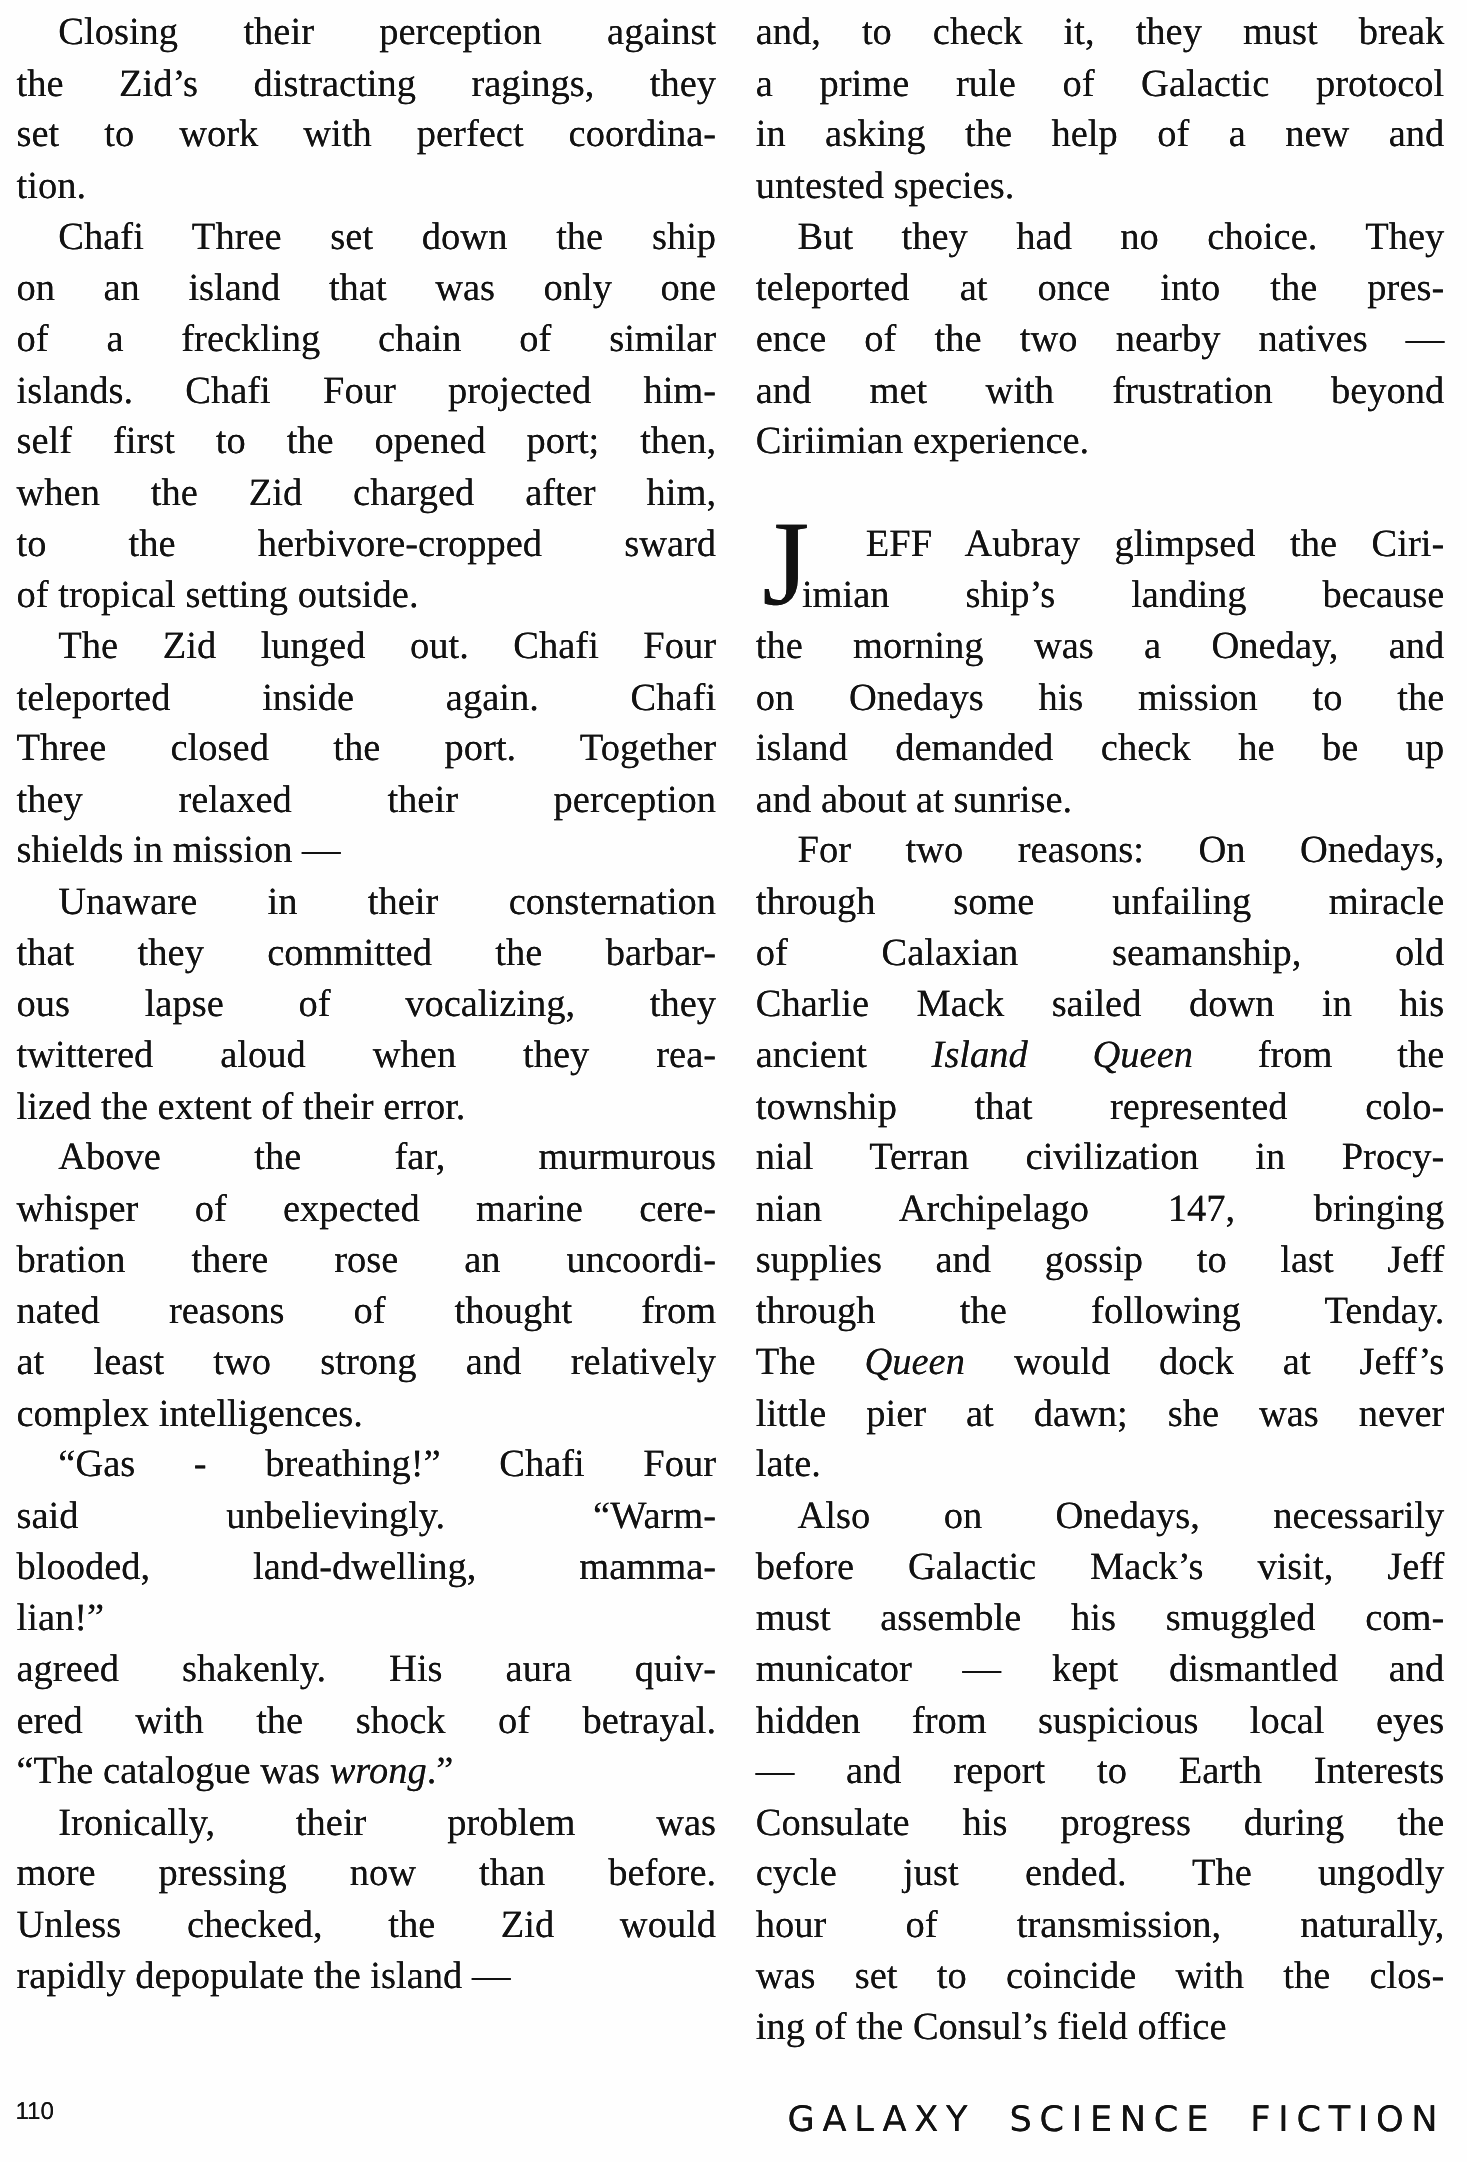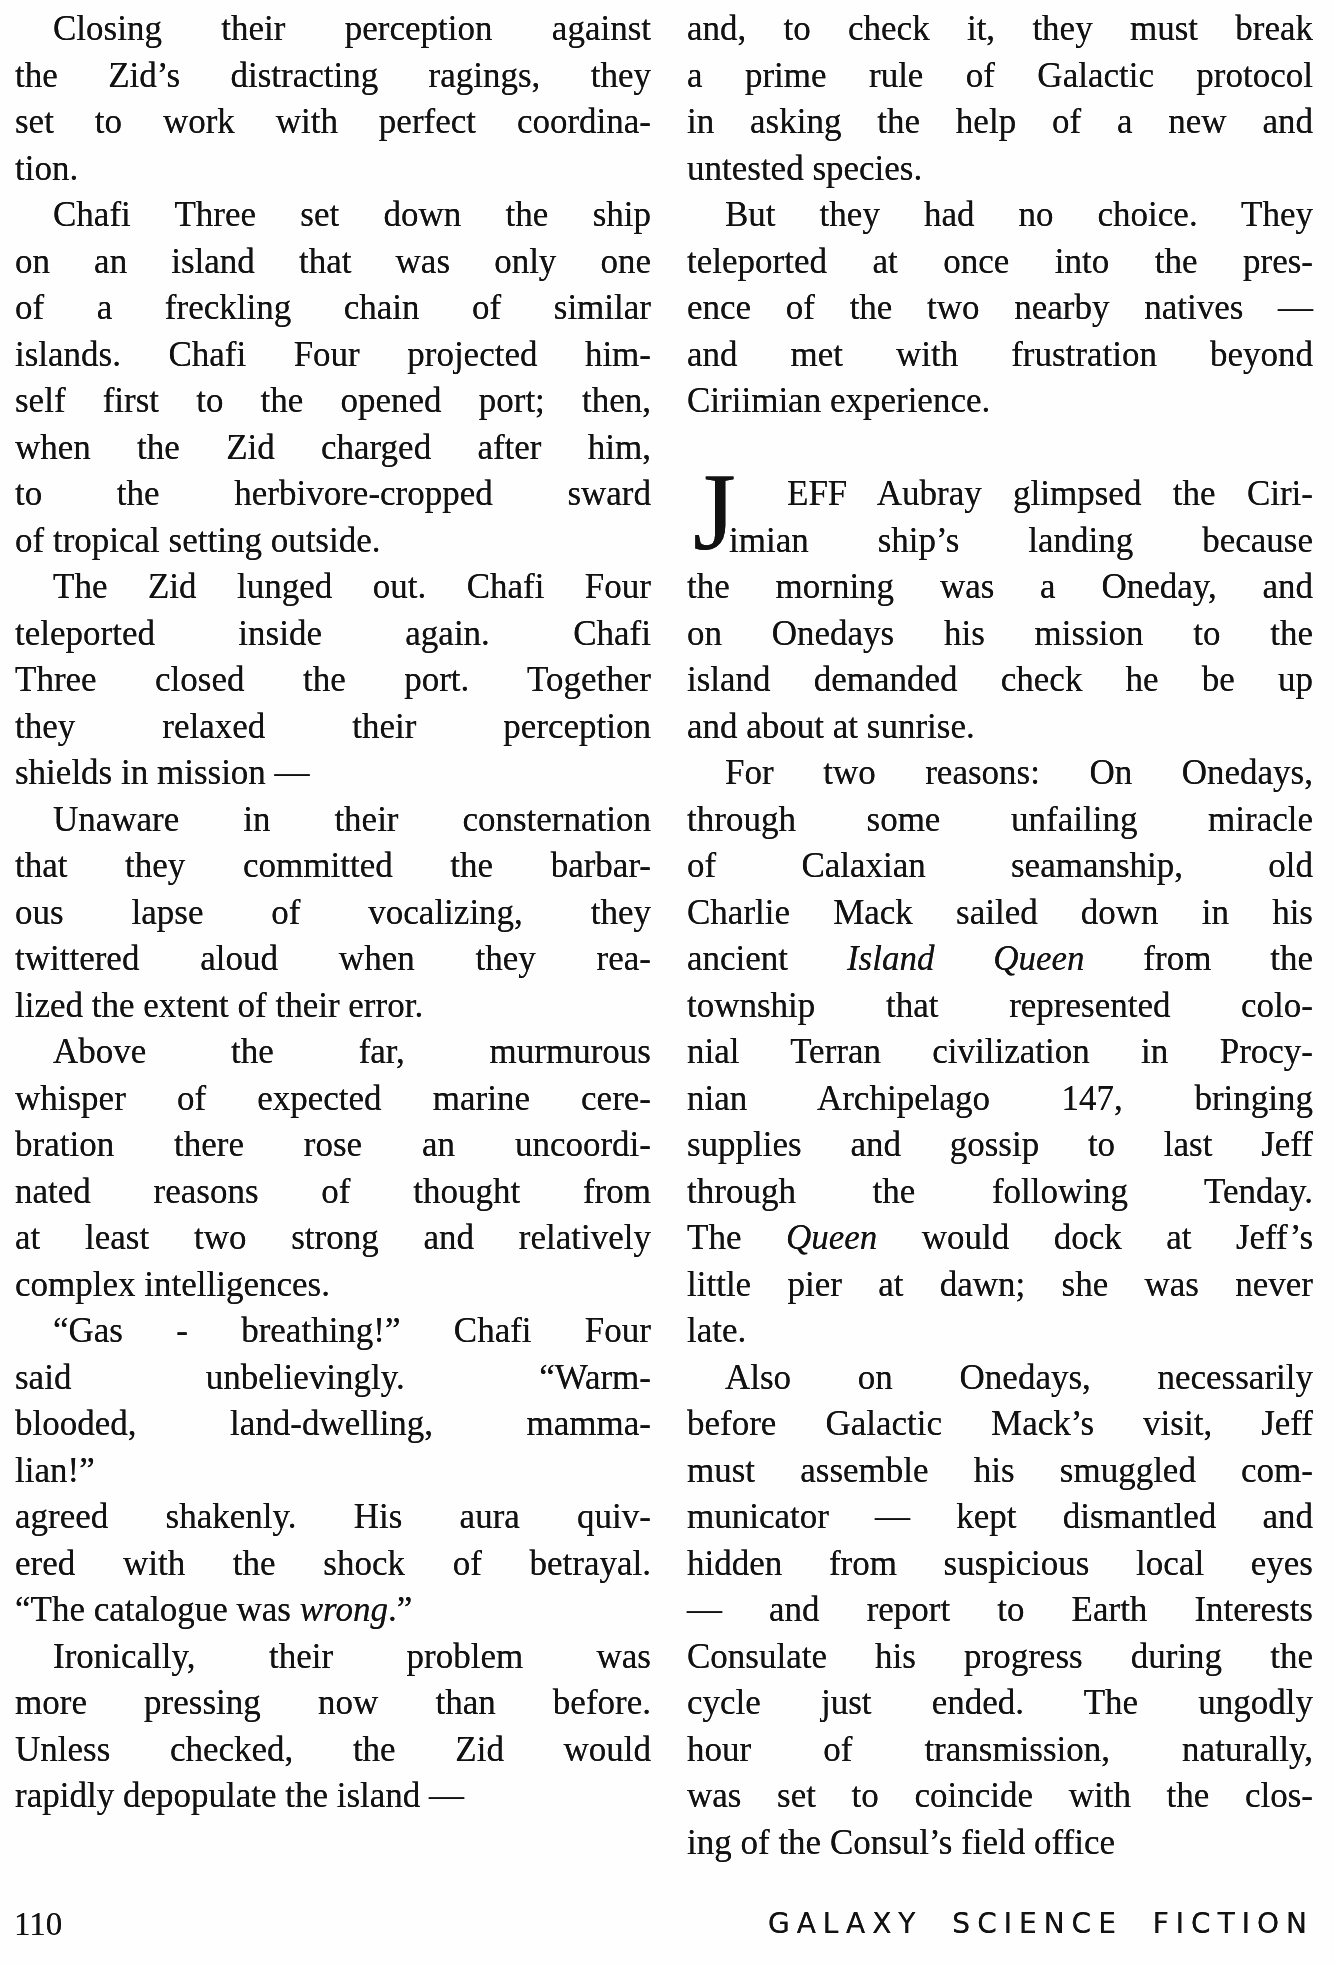--- a/index.html
+++ b/index.html
@@ -26,27 +26,27 @@
   .dropcap{
     position:absolute;left:6px;top:-14px;
     font-size:110px;line-height:1;
     text-shadow:0 0 .6px rgba(0,0,0,.9);
   }
   .line.dc-1{padding-left:100px;}
   .line.dc-2{padding-left:42px;}
   .footer{position:absolute;left:0;right:0;top:1908px;height:40px;}
   .pagenum{
     position:absolute;left:14px;top:0;
-    font-family:Liberation Serif, serif;font-size:33px;line-height:1;
+    font-family:Liberation Sans, sans-serif;font-size:22px;line-height:1;
     text-shadow:0 0 .5px rgba(0,0,0,.85);
   }
   .mag{
     position:absolute;right:20px;top:2px;
     font-family:"DejaVu Sans","Liberation Sans",sans-serif;
-    font-size:28px;line-height:1;letter-spacing:7px;word-spacing:14px;
+    font-size:32px;line-height:1;letter-spacing:7px;word-spacing:14px;
     text-shadow:0 0 .6px rgba(0,0,0,.9);
     white-space:nowrap;
     margin-left:26px;
   }
   i{font-style:italic;}
 </style>
 </head>
 <body>
 
 <main>

